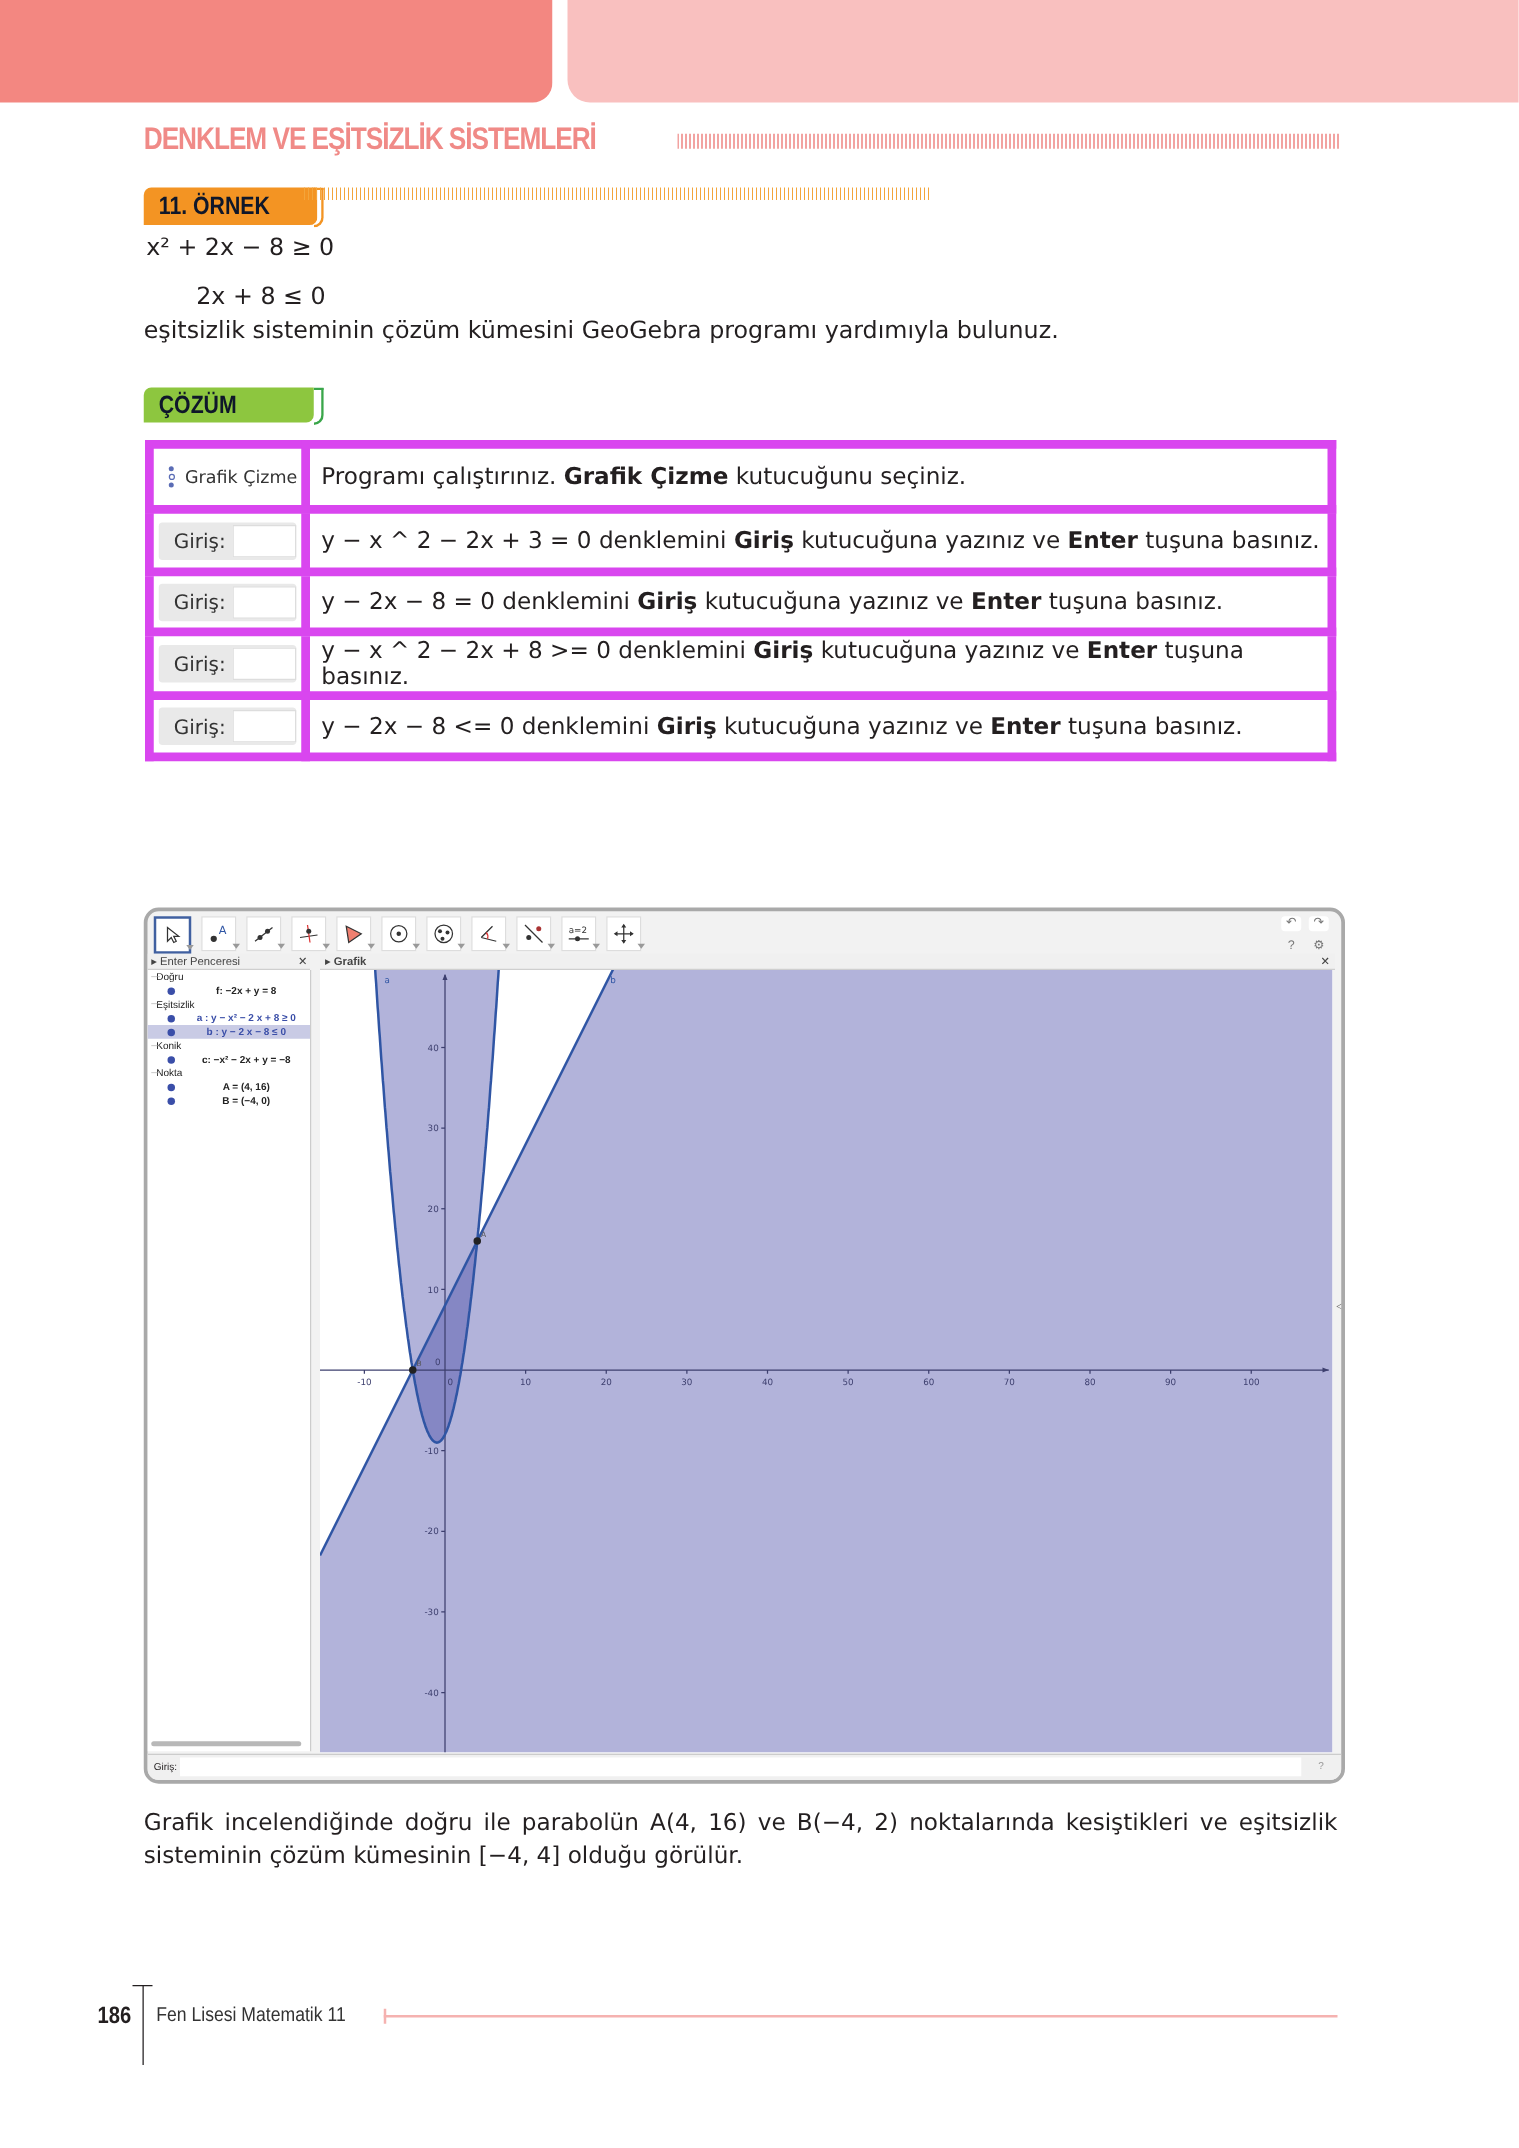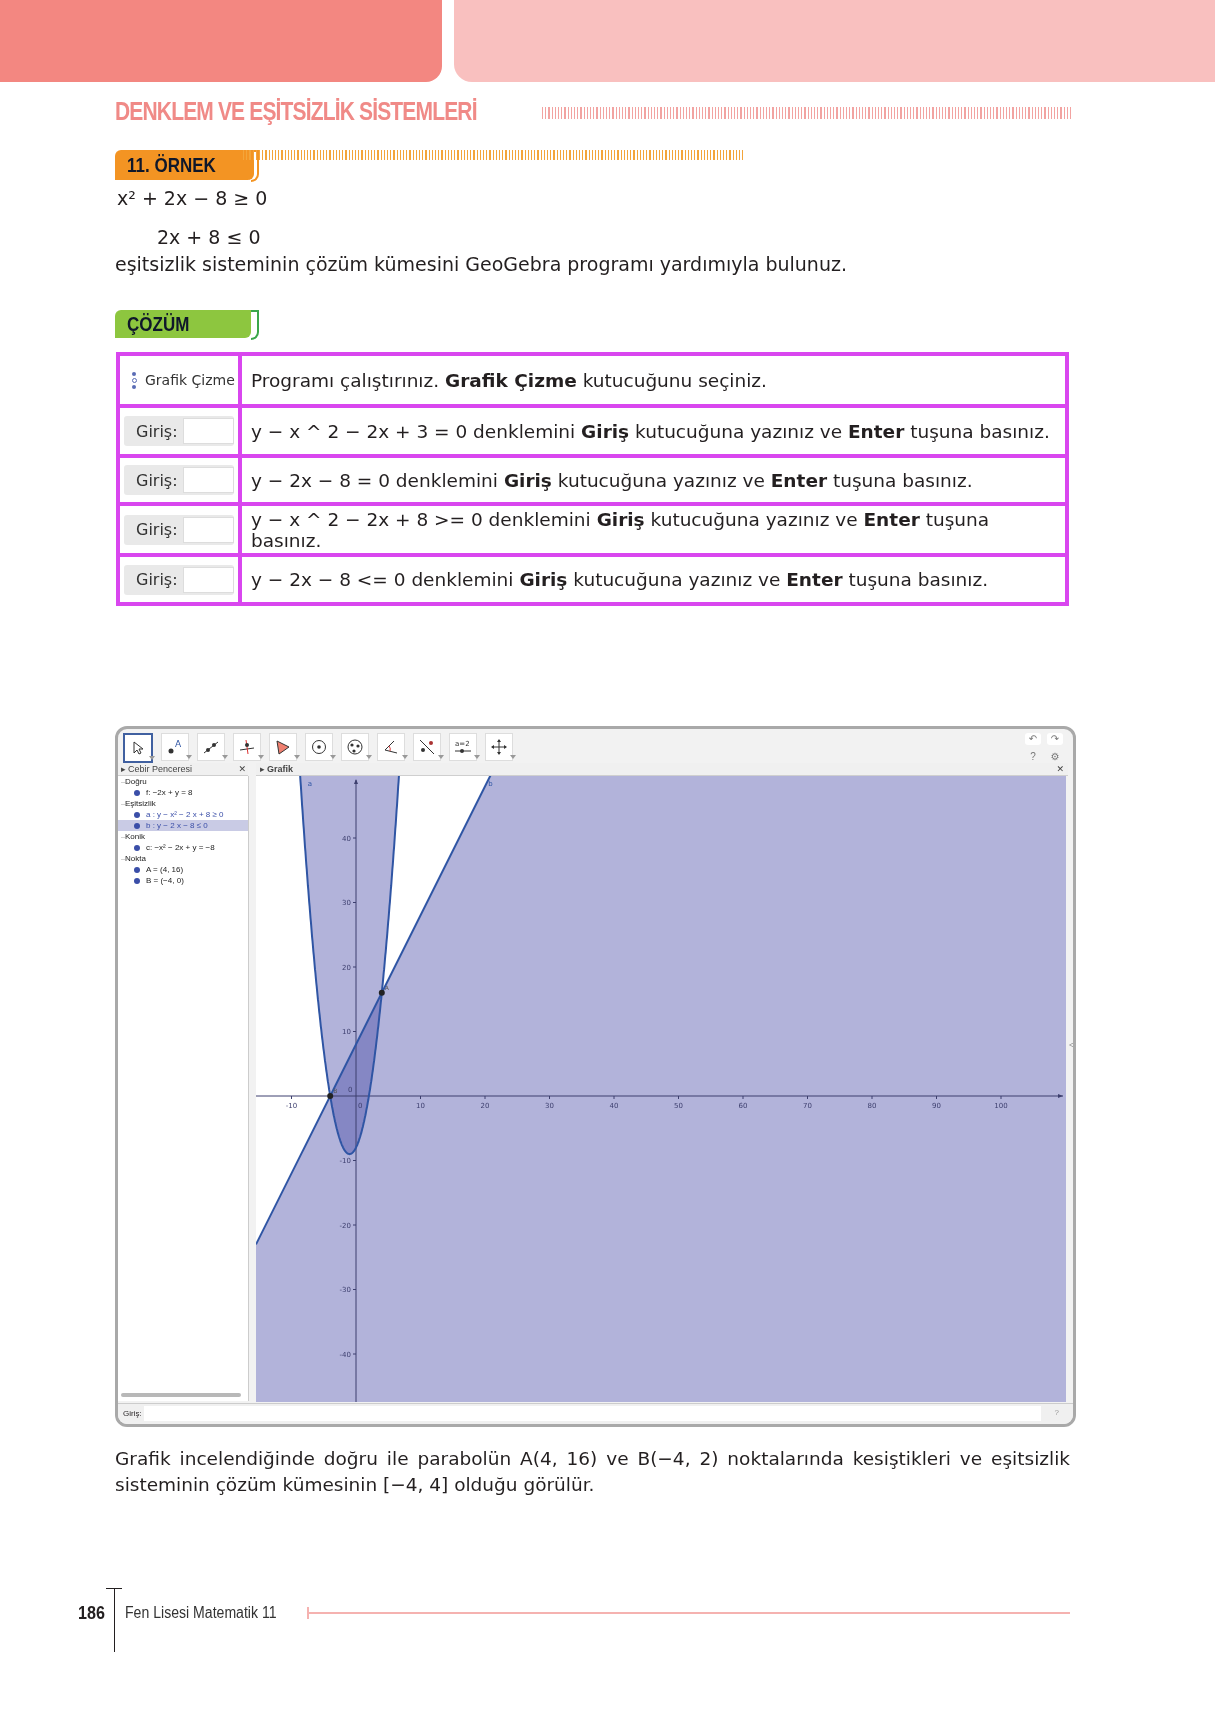--- a/index.html
+++ b/index.html
@@ -13,21 +13,21 @@
   .hatch.orange{left:243px;top:150px;width:502px;height:10px;color:#f3a53b;}
   .badge{position:absolute;color:#0f172a;font-weight:bold;font-size:20px;padding:0 14px 0 12px;border-radius:6px 0 6px 0;}
   .badge span{display:inline-block;transform:scaleX(0.85);transform-origin:left;white-space:nowrap;}
   .badge.orange{left:115px;top:150px;width:110px;height:30px;line-height:30px;background:#f39423;border-right:3px solid #f39423;}
   .badge.orange::after{content:"";position:absolute;right:-8px;top:0;width:6px;height:28px;border:2px solid #f39423;border-left:none;border-radius:0 0 8px 0;}
   .badge.green{left:115px;top:310px;width:110px;height:28px;line-height:28px;background:#8dc63f;}
   .badge.green::after{content:"";position:absolute;right:-8px;top:0;width:6px;height:26px;border:2px solid #3aa64a;border-left:none;border-radius:0 0 8px 0;}
   .eq{position:absolute;font-family:"DejaVu Sans",sans-serif;font-size:19px;color:#231f20;}
   .body-text{position:absolute;font-size:19px;font-family:"DejaVu Sans",sans-serif;color:#231f20;}
   table.steps{position:absolute;left:116px;top:352px;width:953px;border-collapse:collapse;}
-  table.steps td{border:4px solid #d946ef;padding:0;font-family:"DejaVu Sans",sans-serif;font-size:18.5px;}
+  table.steps td{border:7px solid #d946ef;padding:0;font-family:"DejaVu Sans",sans-serif;font-size:18.5px;}
   table.steps td.ic{width:118px;}
   table.steps td.tx{padding-left:9px;}
   .giris-box{display:flex;align-items:center;height:30px;margin:3px 4px;background:#e9e9e9;border-radius:3px;}
   .giris-box .lbl{font-size:16px;color:#333;padding:0 5px 0 12px;}
   .giris-box .inp{flex:1;height:24px;background:#fff;border:1px solid #ddd;}
   .grafik-cizme{display:flex;align-items:center;padding-left:12px;font-size:14px;color:#333;}
   .dots{display:flex;flex-direction:column;gap:2px;margin-right:8px;}
   .dots i{width:4px;height:4px;border-radius:50%;background:#5a6cb5;display:block;}
   .dots i.hollow{background:#fff;border:1px solid #5a6cb5;width:3px;height:3px;}
   .kes-icon{width:48px;height:48px;margin:6px auto;background:#e6e6e6;display:flex;align-items:center;justify-content:center;}
@@ -38,21 +38,21 @@
   .tool.sel{border:2px solid #4060a0;}
   .tool::after{content:"";position:absolute;right:-4px;bottom:-2px;border:3px solid transparent;border-top:4px solid #999;}
   .tb-right{position:absolute;right:10px;top:4px;display:flex;flex-direction:column;gap:6px;align-items:flex-end;}
   .tb-right .row{display:flex;gap:6px;}
   .tb-right .b{width:16px;height:12px;background:#fff;border-radius:3px;font-size:10px;line-height:12px;text-align:center;color:#777;}
   .panel-hdr{position:absolute;top:34px;height:12px;font-size:9px;line-height:12px;color:#444;background:#f0f0f0;border-bottom:1px solid #cfcfcf;}
   .algebra{position:absolute;left:0;top:47px;width:130px;height:625px;background:#fff;border-right:1px solid #ccc;font-size:8px;color:#222;}
   .alg-item{height:11px;line-height:11px;white-space:nowrap;}
   .alg-group{padding-left:7px;position:relative;}
   .alg-group::before{content:"—";position:absolute;left:3px;color:#aaa;font-size:7px;}
-  .alg-obj{padding-left:28px;position:relative;font-weight:normal;}
+  .alg-obj{padding-left:28px;position:relative;font-weight:bold;text-align:center;}
   .alg-obj::before{content:"";position:absolute;left:16px;top:3px;width:6px;height:6px;border-radius:50%;background:#3a4ea8;}
   .alg-obj.blue{color:#3a4ea8;}
   .alg-obj.hl{background:#c9cbe5;}
   .graph{position:absolute;left:138px;top:47px;width:810px;height:626px;background:#fff;}
   .inputbar{position:absolute;left:0;bottom:0;width:100%;height:20px;background:#f0f0f0;border-top:1px solid #ccc;font-size:8px;}
   .inputbar .field{position:absolute;left:26px;top:2px;right:32px;height:15px;background:#fff;}
   .footer-num{position:absolute;left:78px;top:1602px;font-weight:bold;font-size:19px;transform:scaleX(0.85);transform-origin:left;}
   .footer-line-v{position:absolute;left:114px;top:1588px;width:1px;height:64px;background:#231f20;}
   .footer-line-t{position:absolute;left:106px;top:1588px;width:16px;height:1px;background:#231f20;}
   .footer-title{position:absolute;left:125px;top:1604px;font-size:16px;color:#333;transform:scaleX(0.88);transform-origin:left;white-space:nowrap;}
@@ -210,21 +210,21 @@
         <span class="b">↶</span>
         <span class="b">↷</span>
       </div>
     <div class="row">
         <span class="b" style="background:none">?</span>
         <span class="b" style="background:none">⚙</span>
       </div>
   </div>
 
   <div class="panel-hdr" style="left:0;width:130px;">
-    <span style="padding-left:3px;">▸ </span><span>Cebir Penceresi</span>
+    <span style="padding-left:3px;">▸ </span><span>Enter Penceresi</span>
     <span style="position:absolute;right:2px;top:0;">✕</span>
   </div>
   <div class="panel-hdr" style="left:138px;width:812px;">
     <span style="padding-left:4px;">▸ </span><b>Grafik</b>
     <span style="position:absolute;right:4px;top:0;">✕</span>
   </div>
 
   <div class="algebra">
     <div class="alg-item alg-group">Doğru</div>
     <div class="alg-item alg-obj">f: −2x + y = 8</div>

